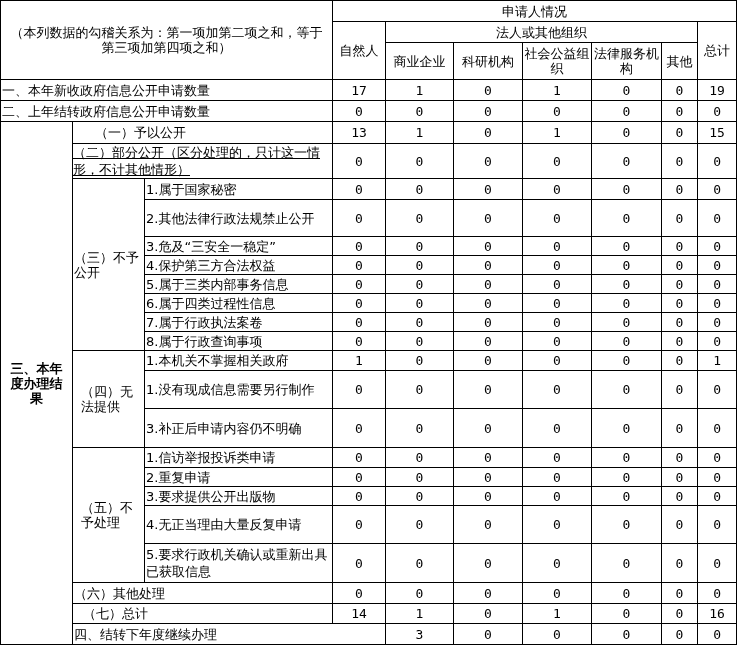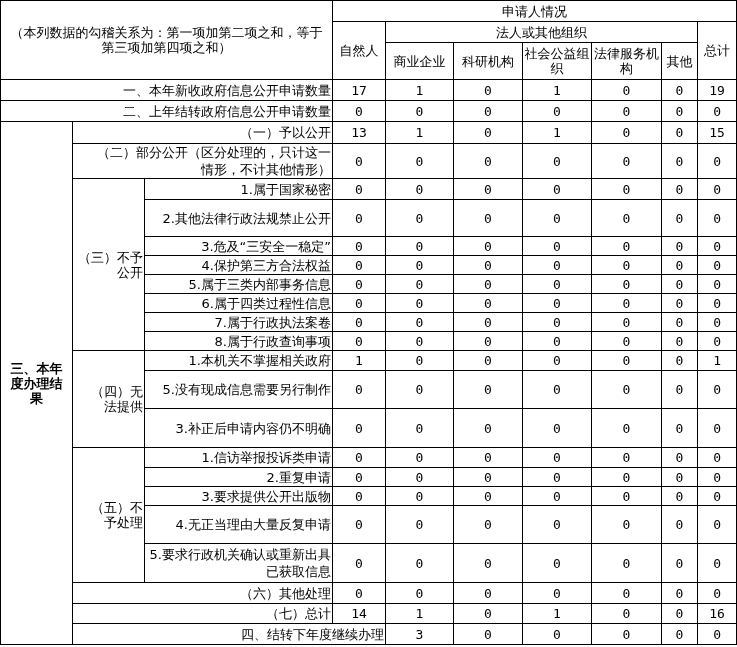--- a/index.html
+++ b/index.html
@@ -2,21 +2,21 @@
 <html><head>
 <meta charset="utf-8">
 <style>
   html, body { margin: 0; padding: 0; background: #ffffff; }
   body { width: 737px; height: 647px; overflow: hidden; position: relative;
          font-family: "DejaVu Sans", "Liberation Sans", sans-serif; color: #000; }
   table { border-collapse: collapse; table-layout: fixed; position: absolute; left: 0; top: 0; width: 736px; }
   td { border: 1px solid #000; padding: 0 1px; font-size: 13px; line-height: 15px;
        overflow: hidden; vertical-align: middle; white-space: normal; word-break: break-all; }
   .c { text-align: center; }
-  .l { text-align: right; }
+  .l { text-align: left; }
   .num { text-align: center; font-family: "DejaVu Sans Mono", "Liberation Mono", monospace; font-size: 13px; }
   .hdr { text-align: center; }
   .tall { line-height: 17px; }
 </style>
 </head>
 <body>
 
 <table>
   <colgroup>
     <col style="width:72px">
@@ -77,21 +77,21 @@
     <td class="num">13</td>
     <td class="num">1</td>
     <td class="num">0</td>
     <td class="num">1</td>
     <td class="num">0</td>
     <td class="num">0</td>
     <td class="num">15</td>
   </tr>
 
   <tr style="height:34px">
-    <td colspan="2" class="l tall" style="padding-left:18px; text-indent:0;">（二）部分公开（区分处理的，只计这一情形，不计其他情形）</td>
+    <td colspan="2" class="l tall" style="padding-left:0; text-indent:0;text-decoration:underline;">（二）部分公开（区分处理的，只计这一情形，不计其他情形）</td>
     <td class="num">0</td>
     <td class="num">0</td>
     <td class="num">0</td>
     <td class="num">0</td>
     <td class="num">0</td>
     <td class="num">0</td>
     <td class="num">0</td>
   </tr>
 
   <tr style="height:21px">
@@ -181,21 +181,21 @@
     <td class="l">1.本机关不掌握相关政府</td>
     <td class="num">1</td>
     <td class="num">0</td>
     <td class="num">0</td>
     <td class="num">0</td>
     <td class="num">0</td>
     <td class="num">0</td>
     <td class="num">1</td>
   </tr>
   <tr style="height:38px">
-    <td class="l tall">5.没有现成信息需要另行制作</td>
+    <td class="l tall">1.没有现成信息需要另行制作</td>
     <td class="num">0</td>
     <td class="num">0</td>
     <td class="num">0</td>
     <td class="num">0</td>
     <td class="num">0</td>
     <td class="num">0</td>
     <td class="num">0</td>
   </tr>
   <tr style="height:39px">
     <td class="l tall">3.补正后申请内容仍不明确</td>

